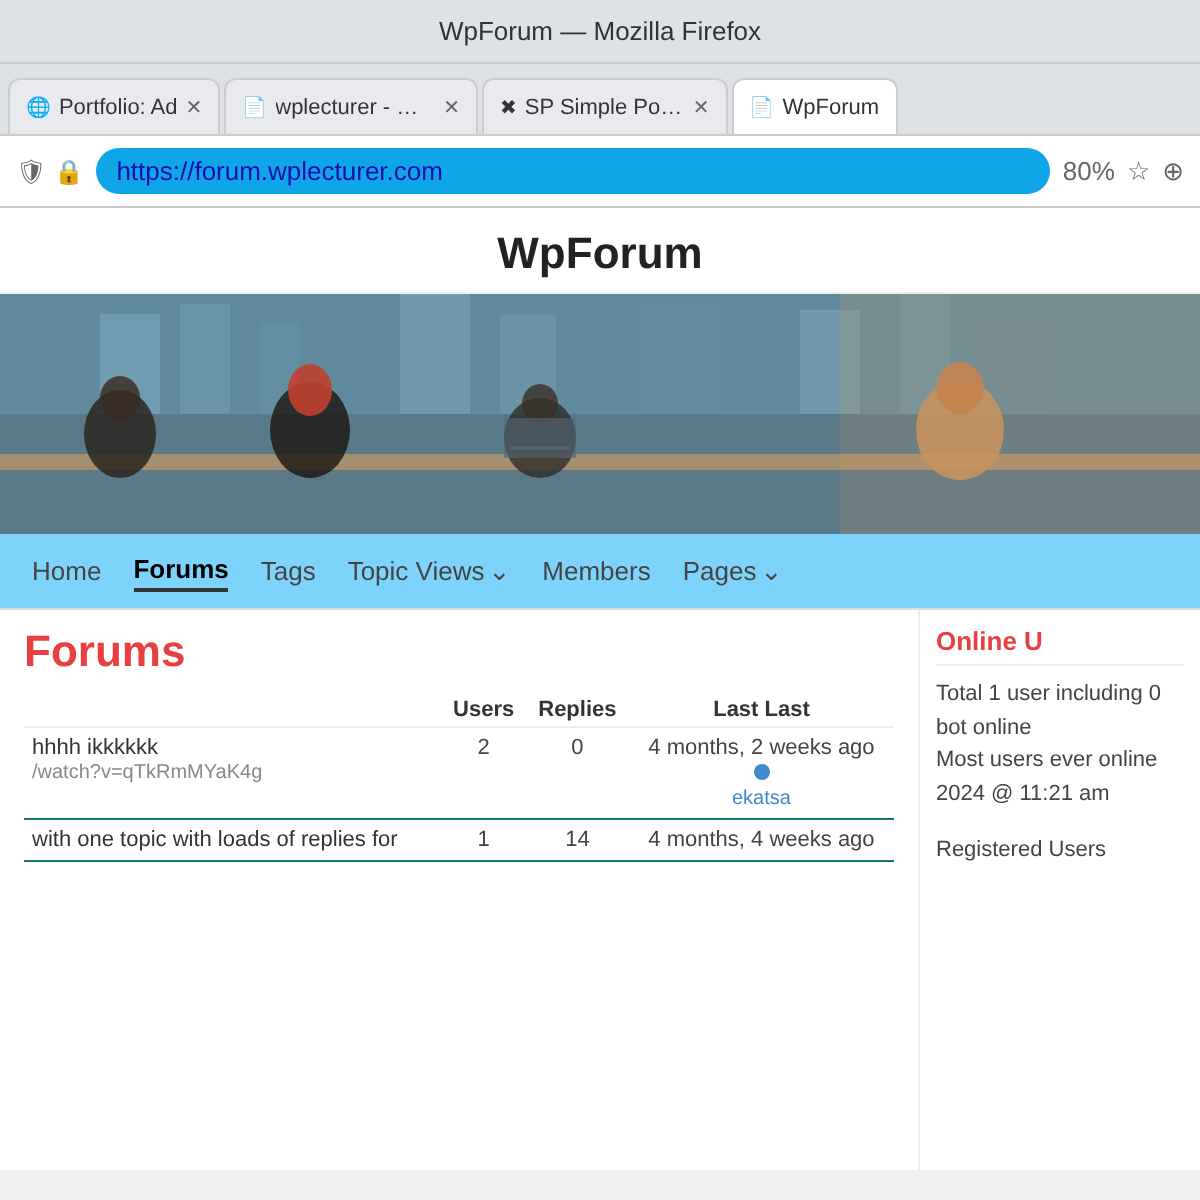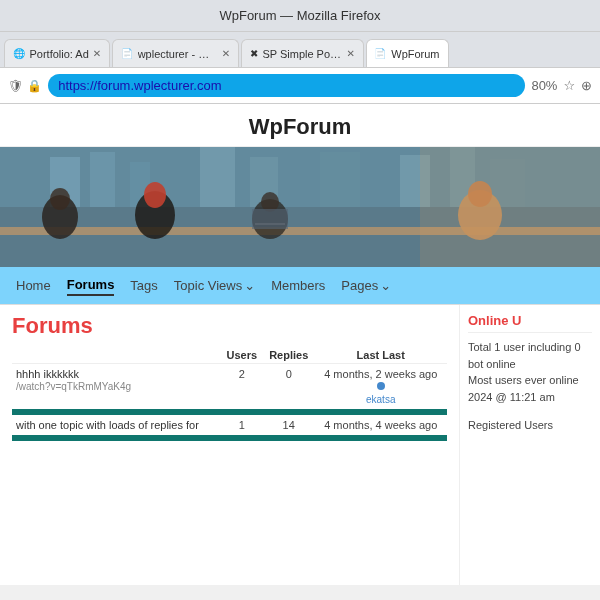--- a/index.html
+++ b/index.html
@@ -235,21 +235,21 @@
 
     .forums-table th:first-child {
       text-align: left;
     }
 
     .forums-table td {
       padding: 4px 4px;
       color: #444;
       font-size: 11px;
       text-align: center;
-      border-bottom: 6px solid #0f766e;
+      border-bottom: 1px solid #0f766e;
       vertical-align: top;
     }
 
     .forums-table td:first-child {
       text-align: left;
     }
 
     .forum-name-link {
       color: #333;
       font-weight: 500;

